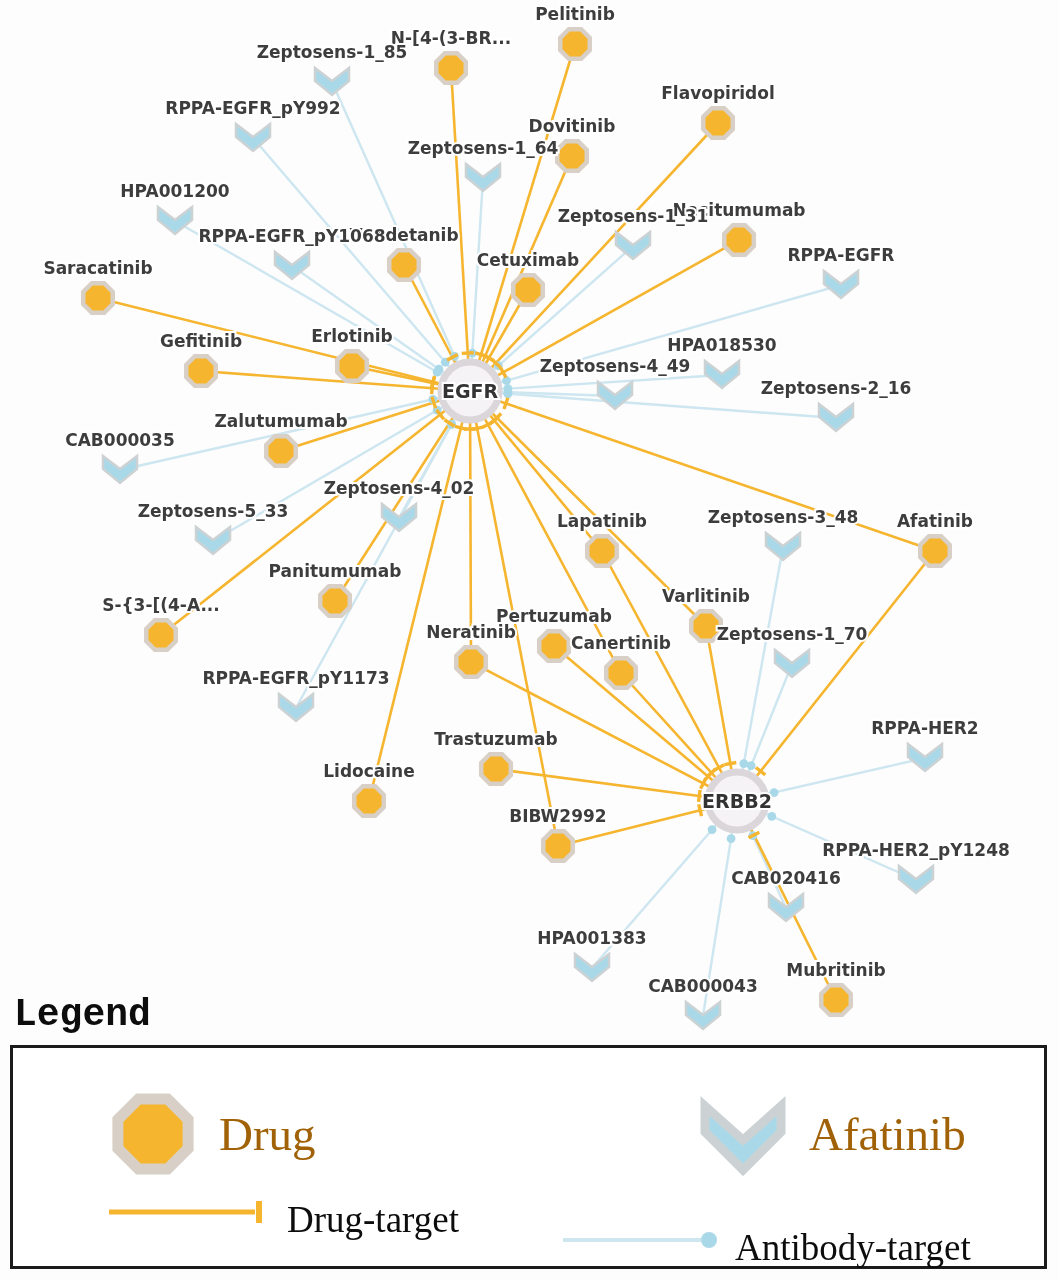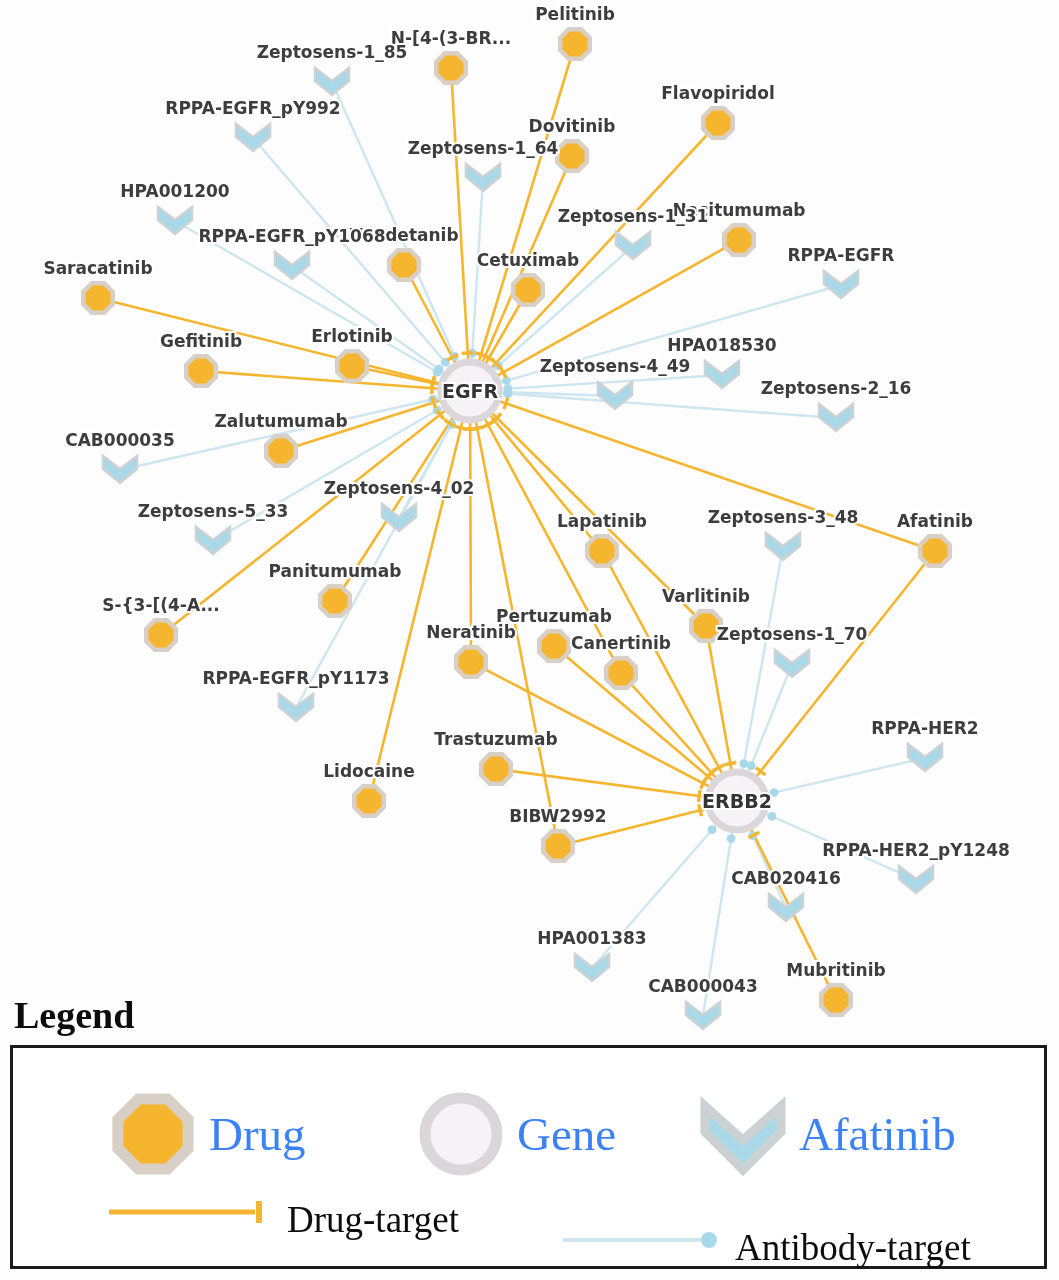--- a/index.html
+++ b/index.html
@@ -29,42 +29,42 @@
     fill: #333333;
     stroke: #ffffff;
     stroke-width: 4px;
     paint-order: stroke;
   }
 
   .legend-title {
     position: absolute;
     left: 14px;
     top: 993px;
-    font-family: Liberation Serif, serif;
+    font-family: Liberation Mono, monospace;
     font-weight: 700;
     font-size: 38px;
     color: #0d0d0d;
   }
   .legend-box {
     position: absolute;
     left: 10px;
     top: 1045px;
     width: 1031px;
     height: 218px;
     border: 3px solid #1b1b1b;
     background: #ffffff;
   }
   .legend-item {
     position: absolute;
     display: flex;
     align-items: center;
-    gap: 4px;
+    gap: 14px;
     font-family: "Liberation Serif", serif;
     font-size: 47px;
-    color: #3b82f6;
+    color: #a16207;
   }
   .legend-item-drug     { left: 88px;  top: 34px; }
   .legend-item-gene     { left: 396px; top: 34px; }
   .legend-item-antibody { left: 678px; top: 34px; }
   .legend-edge {
     position: absolute;
     display: flex;
     gap: 14px;
     font-family: "Liberation Serif", serif;
     font-size: 37px;
@@ -384,26 +384,20 @@
 
   <div class="legend-box">
 
     <div class="legend-item legend-item-drug">
       <svg width="104" height="104" viewBox="0 0 104 104">
         <path class="oct-shape" stroke-width="11" d="M 87.1 37.5 L 87.1 66.5 L 66.5 87.1 L 37.5 87.1 L 16.9 66.5 L 16.9 37.5 L 37.5 16.9 L 66.5 16.9 Z"></path>
       </svg>
       <span>Drug</span>
     </div>
 
-    <div class="legend-item legend-item-gene">
-      <svg width="104" height="104" viewBox="0 0 104 104">
-        <circle class="gene-shape" cx="52" cy="52" r="36" stroke-width="11"></circle>
-      </svg>
-      <span>Gene</span>
-    </div>
 
     <div class="legend-item legend-item-antibody">
       <svg width="104" height="104" viewBox="0 0 104 104">
         <path class="chev-shape" stroke-width="9" d="M 14 24 L 52 58 L 90 24 L 90 50 L 52 88 L 14 50 Z"></path>
       </svg>
       <span>Afatinib</span>
     </div>
 
     <div class="legend-edge legend-edge-drug">
       <svg width="168" height="28" viewBox="0 0 168 28">

